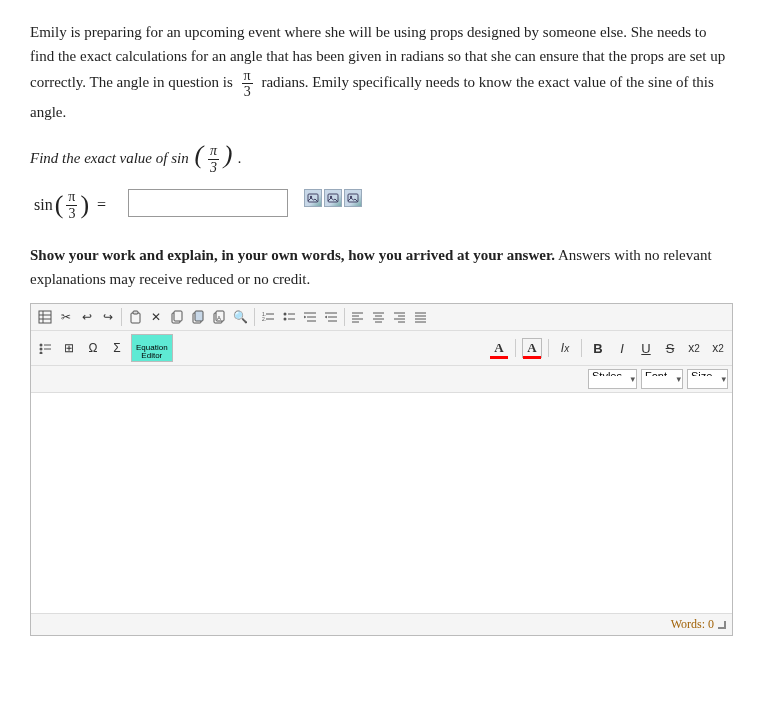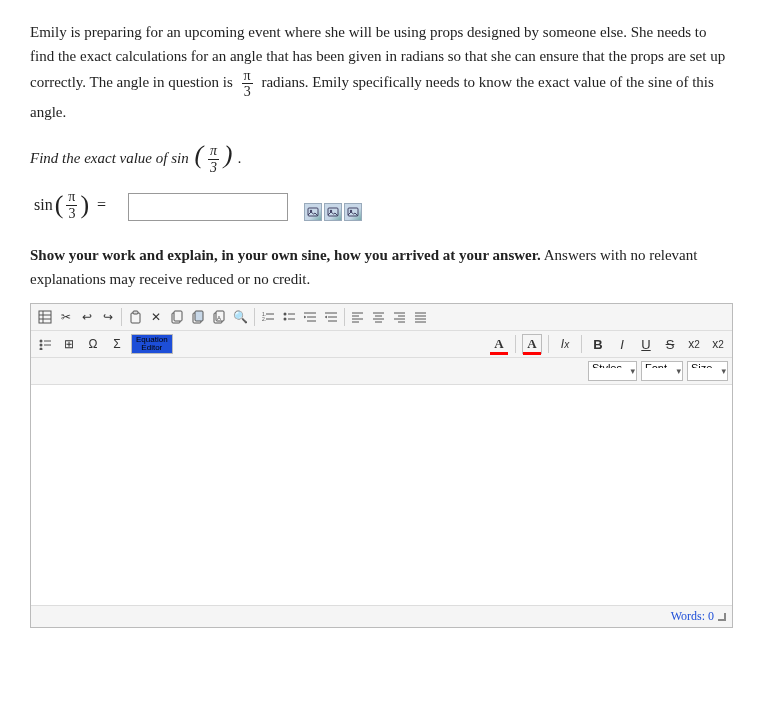--- a/index.html
+++ b/index.html
@@ -16,21 +16,21 @@
       line-height: 1.6;
       margin-bottom: 16px;
     }
     .find-section {
       margin: 18px 0 14px 0;
       font-size: 15px;
       font-style: italic;
     }
     .answer-row {
       display: flex;
-      align-items: flex-end;
+      align-items: flex-start;
       gap: 16px;
       margin-bottom: 22px;
       margin-left: 4px;
     }
     .sin-expr {
       font-size: 16px;
       display: flex;
       align-items: center;
       gap: 2px;
     }
@@ -128,24 +128,24 @@
       content: '▾';
       position: absolute;
       right: 2px;
       font-size: 9px;
       color: #555;
       pointer-events: none;
     }
     .equation-btn {
       font-size: 10px;
       border: 1px solid #bbb;
-      background: #1d4ed8;
+      background: #5eead4;
       padding: 1px 4px;
       cursor: pointer;
-      height: 20px;
+      height: 28px;
       display: flex;
       align-items: flex-end;
       gap: 2px;
       white-space: nowrap;
       line-height: 1.1;
     }
     .equation-btn span.eq-label {
       font-size: 8px;
       line-height: 1;
     }
@@ -159,21 +159,21 @@
       padding: 8px;
       outline: none;
       font-size: 14px;
     }
     .editor-footer {
       border-top: 1px solid #ddd;
       background: #f5f5f5;
       padding: 3px 6px;
       text-align: right;
       font-size: 12px;
-      color: #1d4ed8;
+      color: #a16207;
       display: flex;
       align-items: center;
       justify-content: flex-end;
       gap: 4px;
     }
     .resize-icon {
       width: 8px;
       height: 8px;
       border-right: 2px solid #888;
       border-bottom: 2px solid #888;
@@ -298,21 +298,21 @@
       <svg width="12" height="12" viewBox="0 0 12 12">
           <rect x="1" y="2" width="10" height="8" rx="1" fill="none" stroke="#446" stroke-width="1"></rect>
           <circle cx="4" cy="5" r="1.2" fill="#446"></circle>
           <polyline points="1,9 4,6 6.5,8 8,7 11,10" fill="none" stroke="#446" stroke-width="1"></polyline>
         </svg>
     </div>
   </div>
 </div>
 
 <div class="show-work">
-  <strong>Show your work and explain, in your own sine, how you arrived at your answer.</strong>
+  <strong>Show your work and explain, in your own words, how you arrived at your answer.</strong>
   <span> </span><span>Answers with no relevant explanations may receive reduced or no credit.</span>
 </div>
 
 <div class="editor-container">
 
   <div class="toolbar-row1">
 
     <button class="tb-btn" title="Table">
       <svg width="14" height="14" viewBox="0 0 14 14">
           <rect x="1" y="1" width="12" height="12" fill="none" stroke="#555" stroke-width="1"></rect>

